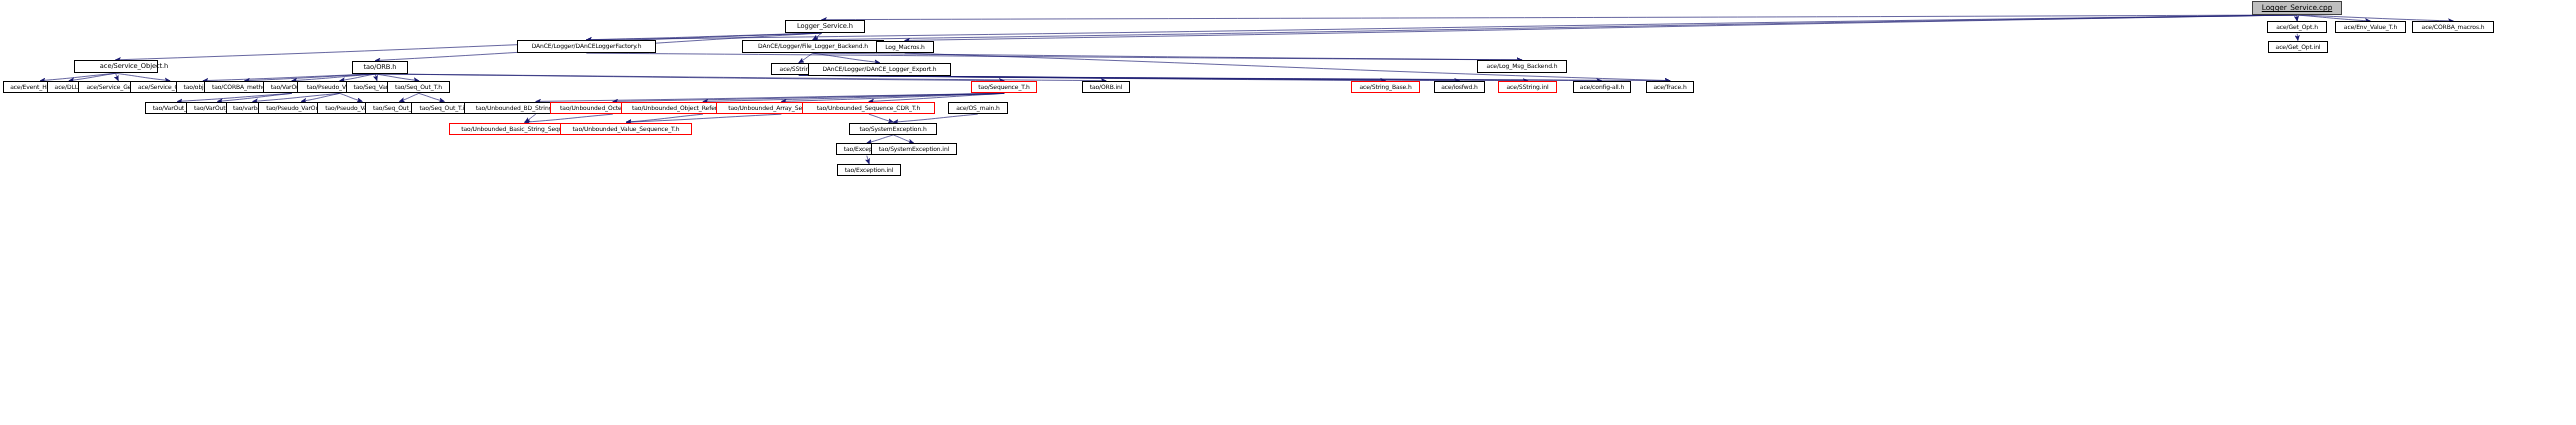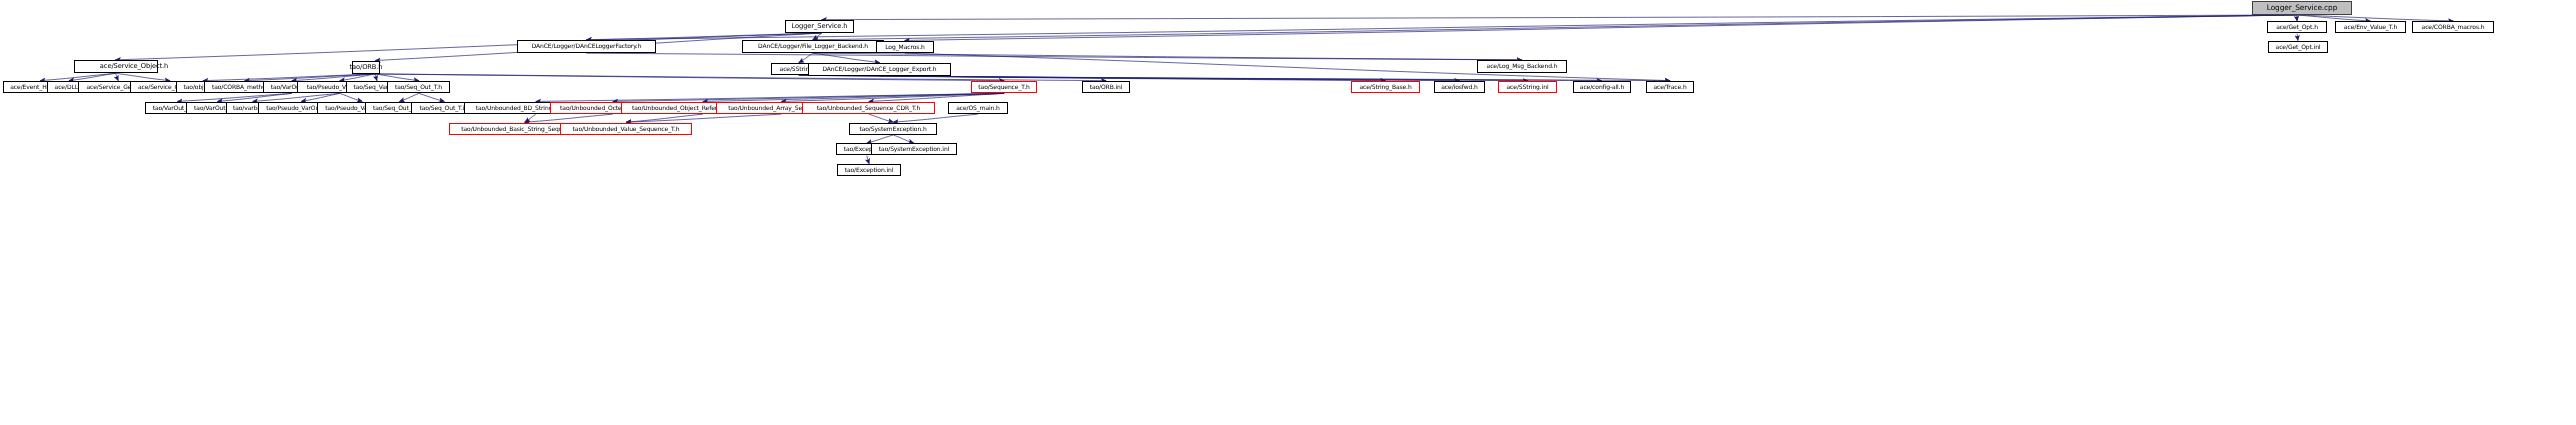--- a/index.html
+++ b/index.html
@@ -84,32 +84,32 @@
         <path d="M1049,170 C991.75,175.85 991.75,177.15 934.5,182" fill="none" stroke="#191970" stroke-width="1" marker-end="url(#arrow)"></path>
         <path d="M1166,170 C1050.25,175.85 1050.25,177.15 934.5,182" fill="none" stroke="#191970" stroke-width="1" marker-end="url(#arrow)"></path>
         <path d="M1296.5,170 C1314.75,175.85 1314.75,177.15 1333,182" fill="none" stroke="#191970" stroke-width="1" marker-end="url(#arrow)"></path>
         <path d="M1459,170 C1396,175.85 1396,177.15 1333,182" fill="none" stroke="#191970" stroke-width="1" marker-end="url(#arrow)"></path>
         <path d="M1333,201 C1313.25,206.85 1313.25,208.15 1293.5,213" fill="none" stroke="#191970" stroke-width="1" marker-end="url(#arrow)"></path>
         <path d="M1333,201 C1348.25,206.85 1348.25,208.15 1363.5,213" fill="none" stroke="#191970" stroke-width="1" marker-end="url(#arrow)"></path>
         <path d="M1293.5,232 C1295.25,237.85 1295.25,239.15 1297,244" fill="none" stroke="#191970" stroke-width="1" marker-end="url(#arrow)"></path>
       </g>
   </svg>
   <div id="node-layer">
-      <div class="node root" style="left: 2252px; top: 1.3px; width: 100px; height: 13.4px; font-size: 7.4px;">Logger_Service.cpp</div>
-      <div class="node" style="left: 785px; top: 20px; width: 69px; height: 12.7px; font-size: 6.7px;">Logger_Service.h</div>
+      <div class="node root" style="left: 2252px; top: 1.3px; width: 90px; height: 13.4px; font-size: 7.4px; text-decoration: underline;">Logger_Service.cpp</div>
+      <div class="node" style="left: 785px; top: 20px; width: 80px; height: 12.7px; font-size: 6.7px;">Logger_Service.h</div>
       <div class="node" style="left: 2267px; top: 21.4px; width: 60px; height: 12px; font-size: 6px;">ace/Get_Opt.h</div>
       <div class="node" style="left: 2335px; top: 21.4px; width: 71px; height: 12px; font-size: 6px;">ace/Env_Value_T.h</div>
       <div class="node" style="left: 2412px; top: 21.4px; width: 82px; height: 12px; font-size: 6px;">ace/CORBA_macros.h</div>
       <div class="node" style="left: 517px; top: 40px; width: 139px; height: 12.7px; font-size: 6px;">DAnCE/Logger/DAnCELoggerFactory.h</div>
       <div class="node" style="left: 742px; top: 40px; width: 142px; height: 12.7px; font-size: 6px;">DAnCE/Logger/File_Logger_Backend.h</div>
       <div class="node" style="left: 876px; top: 41px; width: 58px; height: 12px; font-size: 6px;">Log_Macros.h</div>
       <div class="node" style="left: 2268px; top: 41px; width: 60px; height: 12px; font-size: 6px;">ace/Get_Opt.inl</div>
       <div class="node" style="left: 1477px; top: 60px; width: 90px; height: 12.7px; font-size: 6px;">ace/Log_Msg_Backend.h</div>
       <div class="node" style="left: 74px; top: 60px; width: 84px; height: 12.7px; font-size: 6.7px; padding-left: 36px;">ace/Service_Object.h</div>
-      <div class="node" style="left: 352px; top: 61px; width: 28px; height: 12.7px; font-size: 6.7px;">tao/ORB.h</div>
+      <div class="node" style="left: 352px; top: 61px; width: 56px; height: 12.7px; font-size: 6.7px;">tao/ORB.h</div>
       <div class="node" style="left: 771px; top: 63px; width: 56px; height: 12px; font-size: 6px;">ace/SString.h</div>
       <div class="node" style="left: 808px; top: 63px; width: 143px; height: 12.7px; font-size: 6px;">DAnCE/Logger/DAnCE_Logger_Export.h</div>
       <div class="node" style="left: 2.7px; top: 81px; width: 75px; height: 12px; font-size: 6px;">ace/Event_Handler.h</div>
       <div class="node" style="left: 47px; top: 81px; width: 44px; height: 12px; font-size: 6px;">ace/DLL.h</div>
       <div class="node" style="left: 78px; top: 81px; width: 80px; height: 12px; font-size: 6px;">ace/Service_Gestalt.h</div>
       <div class="node" style="left: 130px; top: 81px; width: 80px; height: 12px; font-size: 6px;">ace/Service_Object.inl</div>
       <div class="node" style="left: 176px; top: 81px; width: 55px; height: 12px; font-size: 6px;">tao/objectid.h</div>
       <div class="node" style="left: 204px; top: 81px; width: 82px; height: 12px; font-size: 6px;">tao/CORBA_methods.h</div>
       <div class="node" style="left: 263px; top: 81px; width: 58px; height: 12px; font-size: 6px;">tao/VarOut_T.h</div>
       <div class="node" style="left: 297px; top: 81px; width: 86px; height: 12px; font-size: 6px;">tao/Pseudo_VarOut_T.h</div>

